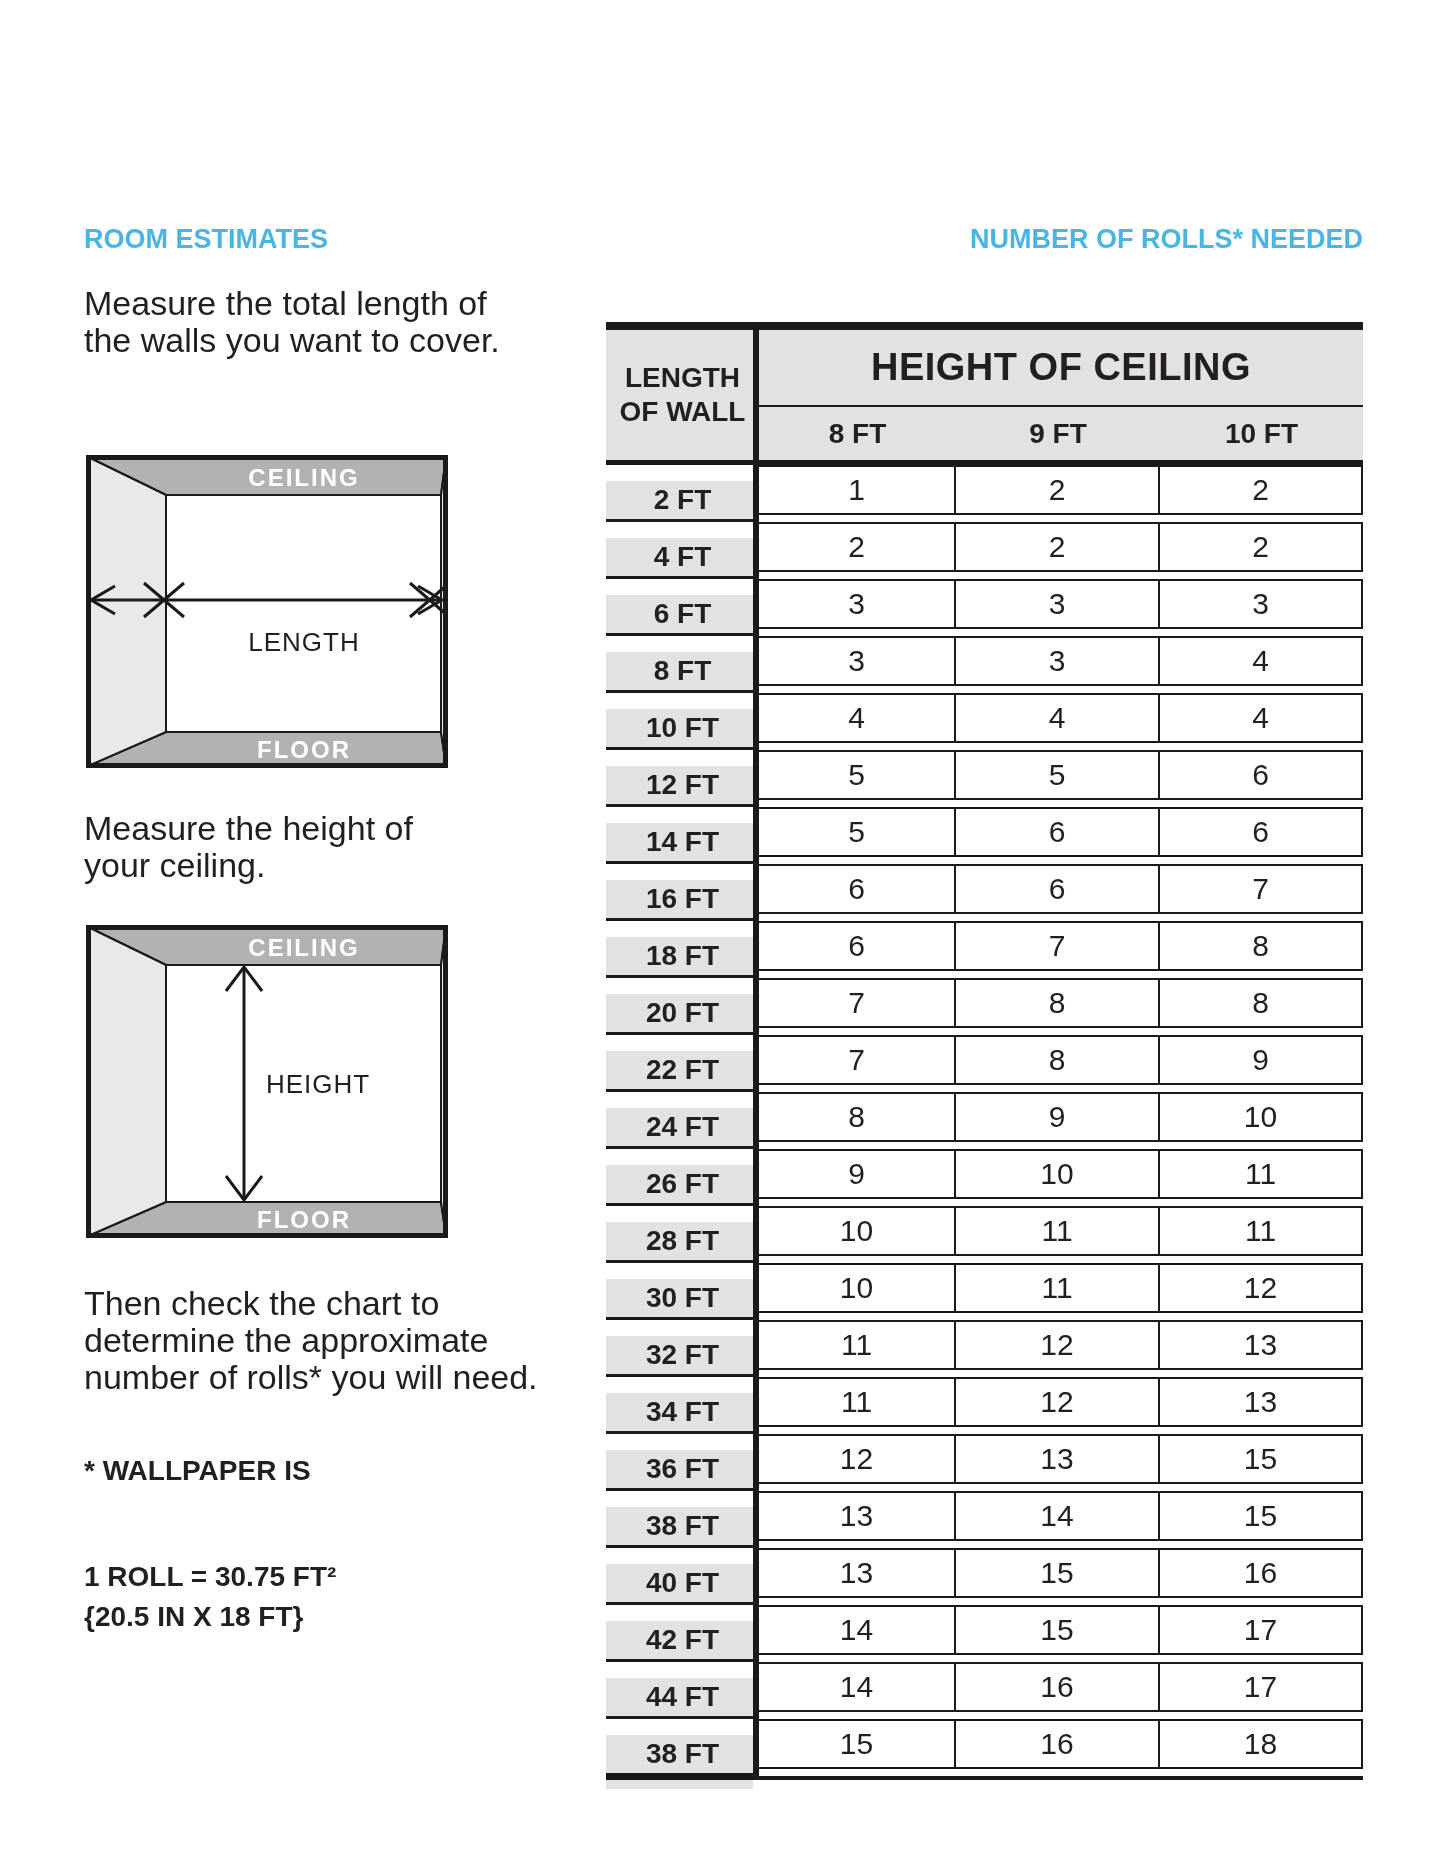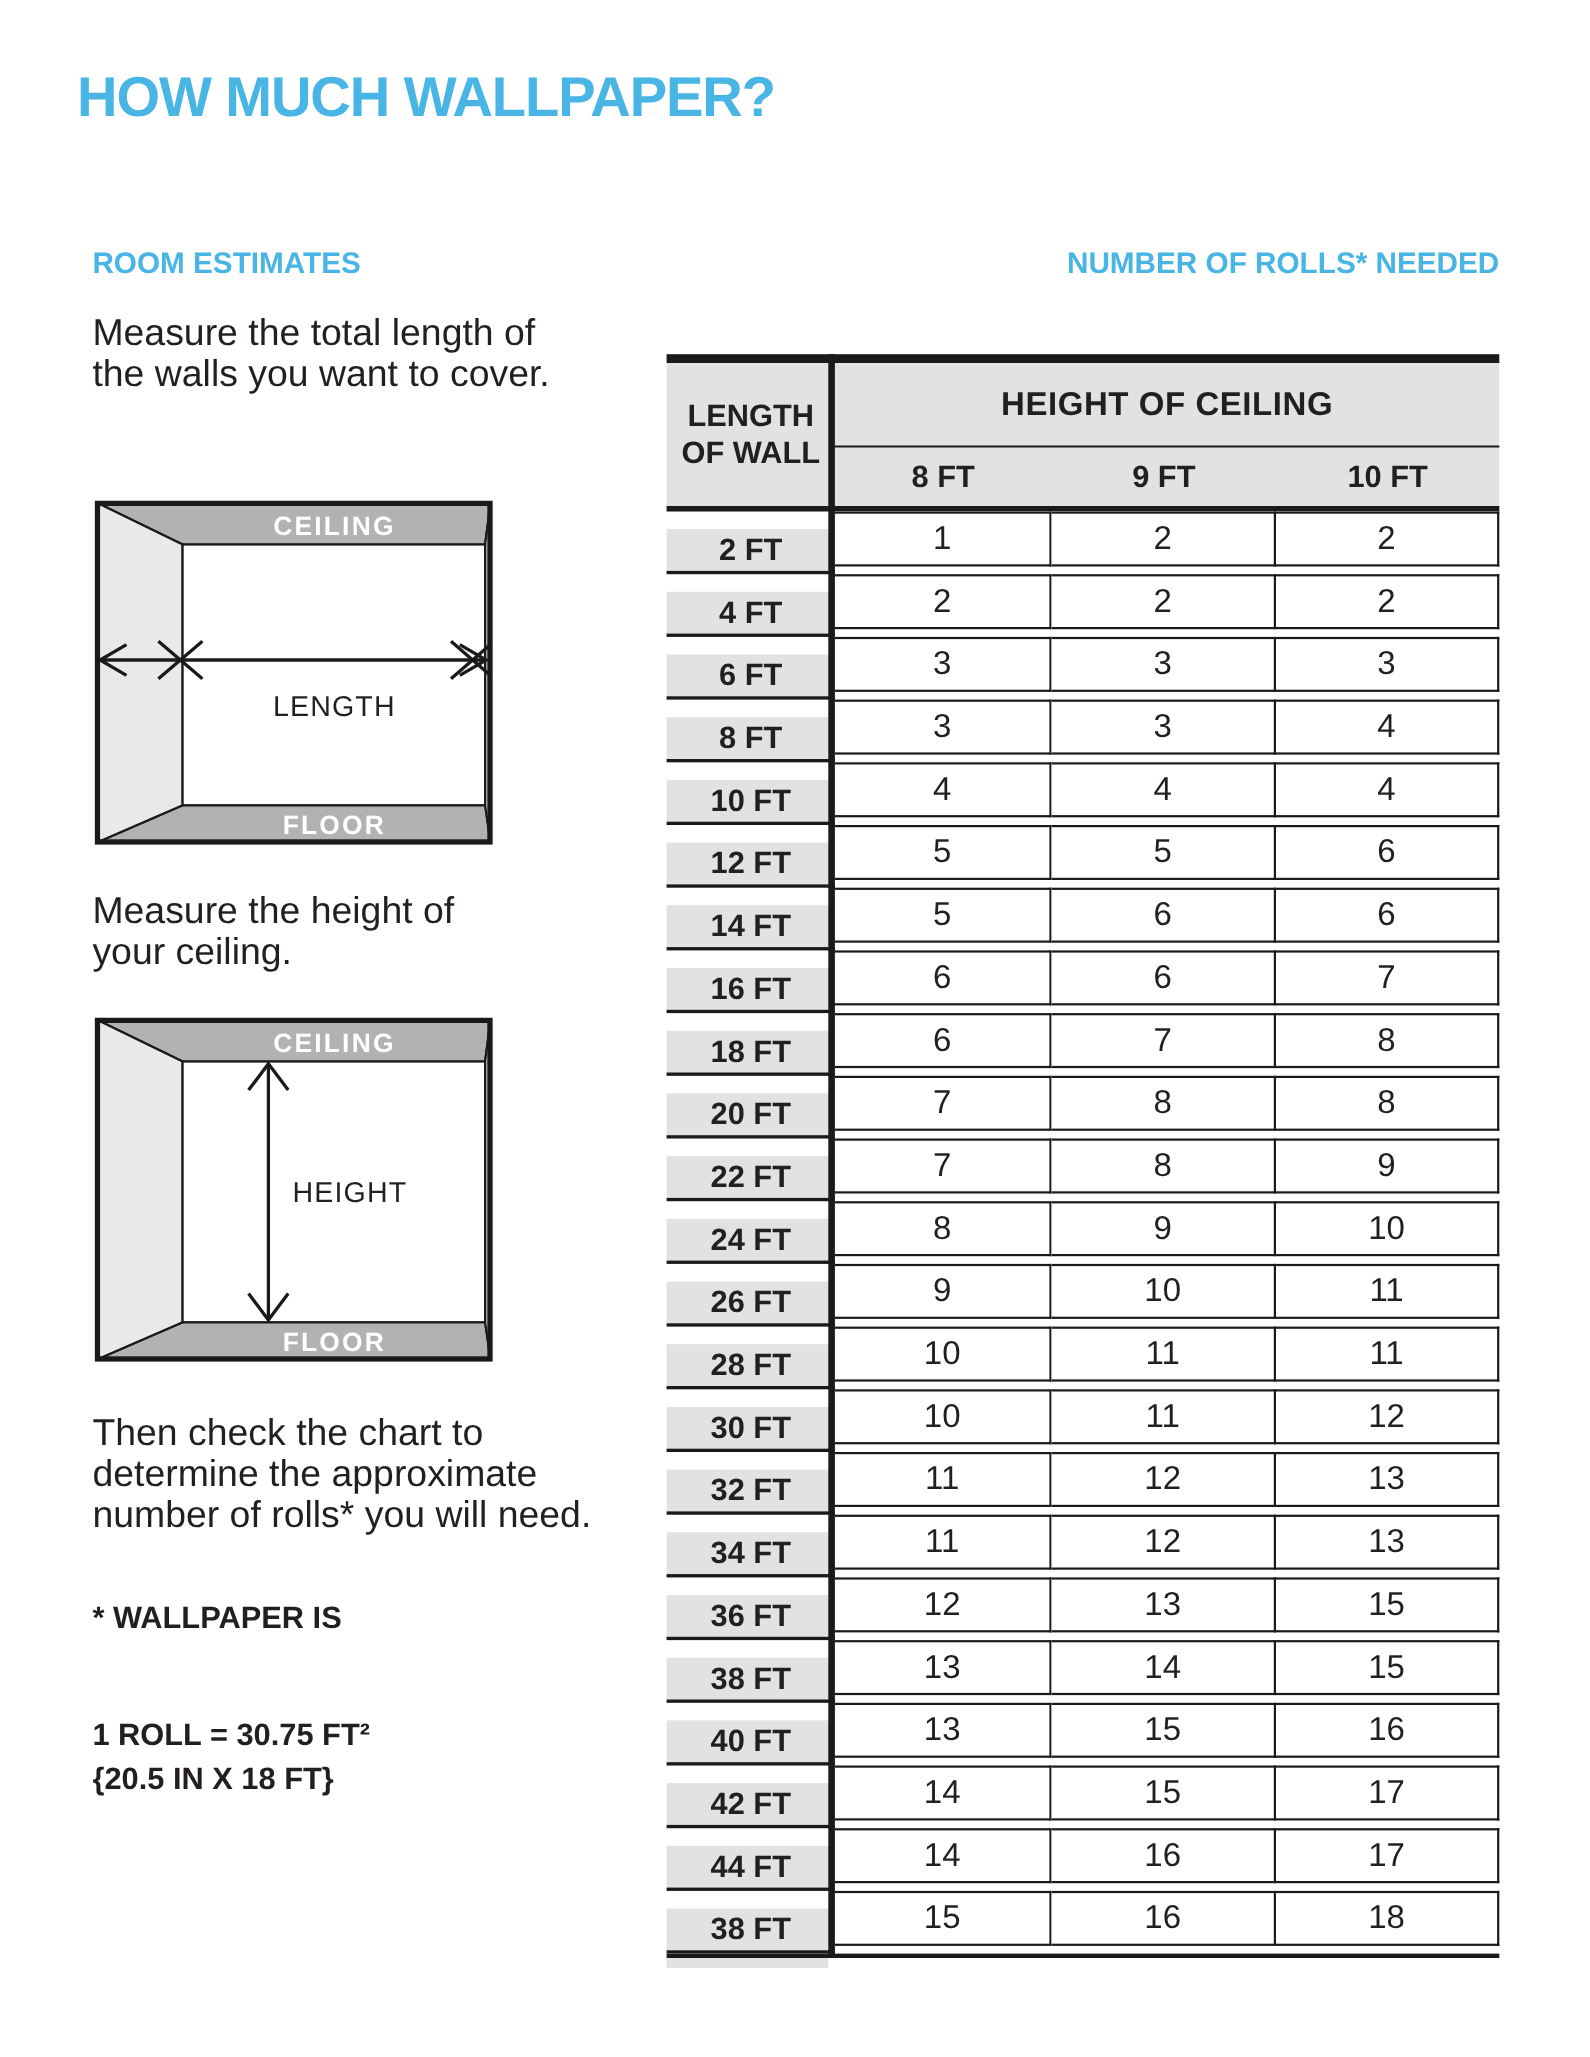--- a/index.html
+++ b/index.html
@@ -38,21 +38,21 @@
 
   
   .rolls-table{position:absolute;left:606px;top:322px;width:757px;}
   .bar{background:var(--line);width:757px;}
   .bar.top{height:8px;}
   .bar.mid{height:5px;}
   .bar.bot{height:4px;}
   .gray-stub{width:147px;height:9px;background:var(--cellgray);}
   .hrowA2{margin-left:153px;width:604px;height:77px;background:var(--cellgray);
           border-bottom:2px solid var(--line);display:flex;align-items:center;justify-content:center;
-          font-weight:700;font-size:30px;letter-spacing:0.5px;}
+          font-weight:700;font-size:38px;letter-spacing:0.5px;}
   .hrowB2{margin-left:153px;width:604px;height:53px;background:var(--cellgray);
           display:grid;grid-template-columns:197px 204px 203px;}
   .hcell{display:flex;align-items:center;justify-content:center;font-weight:700;font-size:28px;}
 
   .row-header-head{position:absolute;left:0;top:8px;width:153px;height:130px;background:var(--cellgray);
        display:flex;align-items:center;justify-content:center;font-weight:700;font-size:28px;
        line-height:34px;text-align:center;white-space:pre-line;z-index:1;}
   .vdivider{position:absolute;left:147px;top:0;width:6px;height:1458px;background:var(--line);z-index:3;}
 
   .trow{display:grid;grid-template-columns:153px 197px 204px 203px;height:57px;}
@@ -63,21 +63,20 @@
 
   svg text{font-family:"Liberation Sans","DejaVu Sans",sans-serif;}
   .wall-label{fill:#ffffff;font-size:24px;font-weight:700;letter-spacing:2px;}
   .dim-label{fill:var(--ink);font-size:26px;letter-spacing:1px;}
 </style>
 </head>
 <body>
 
 <div class="page">
 
-  <h1 class="page-title">HOW MUCH WALLPAPER?</h1>
 
   <div class="section-heading" id="room-estimates-heading">ROOM ESTIMATES</div>
 
   <p class="body-text" id="step1">Measure the total length of
 the walls you want to cover.</p>
 
   <svg class="diagram" id="diagram-length" viewBox="0 0 362 313" xmlns="http://www.w3.org/2000/svg">
     <polygon points="2,2 360,2 355,40 80,40" fill="#b2b2b2" stroke="#1a1a1a" stroke-width="2"></polygon>
     <polygon points="2,311 360,311 355,277 80,277" fill="#b2b2b2" stroke="#1a1a1a" stroke-width="2"></polygon>
     <polygon points="2,2 80,40 80,277 2,311" fill="#e9e9ea" stroke="#1a1a1a" stroke-width="2"></polygon>

